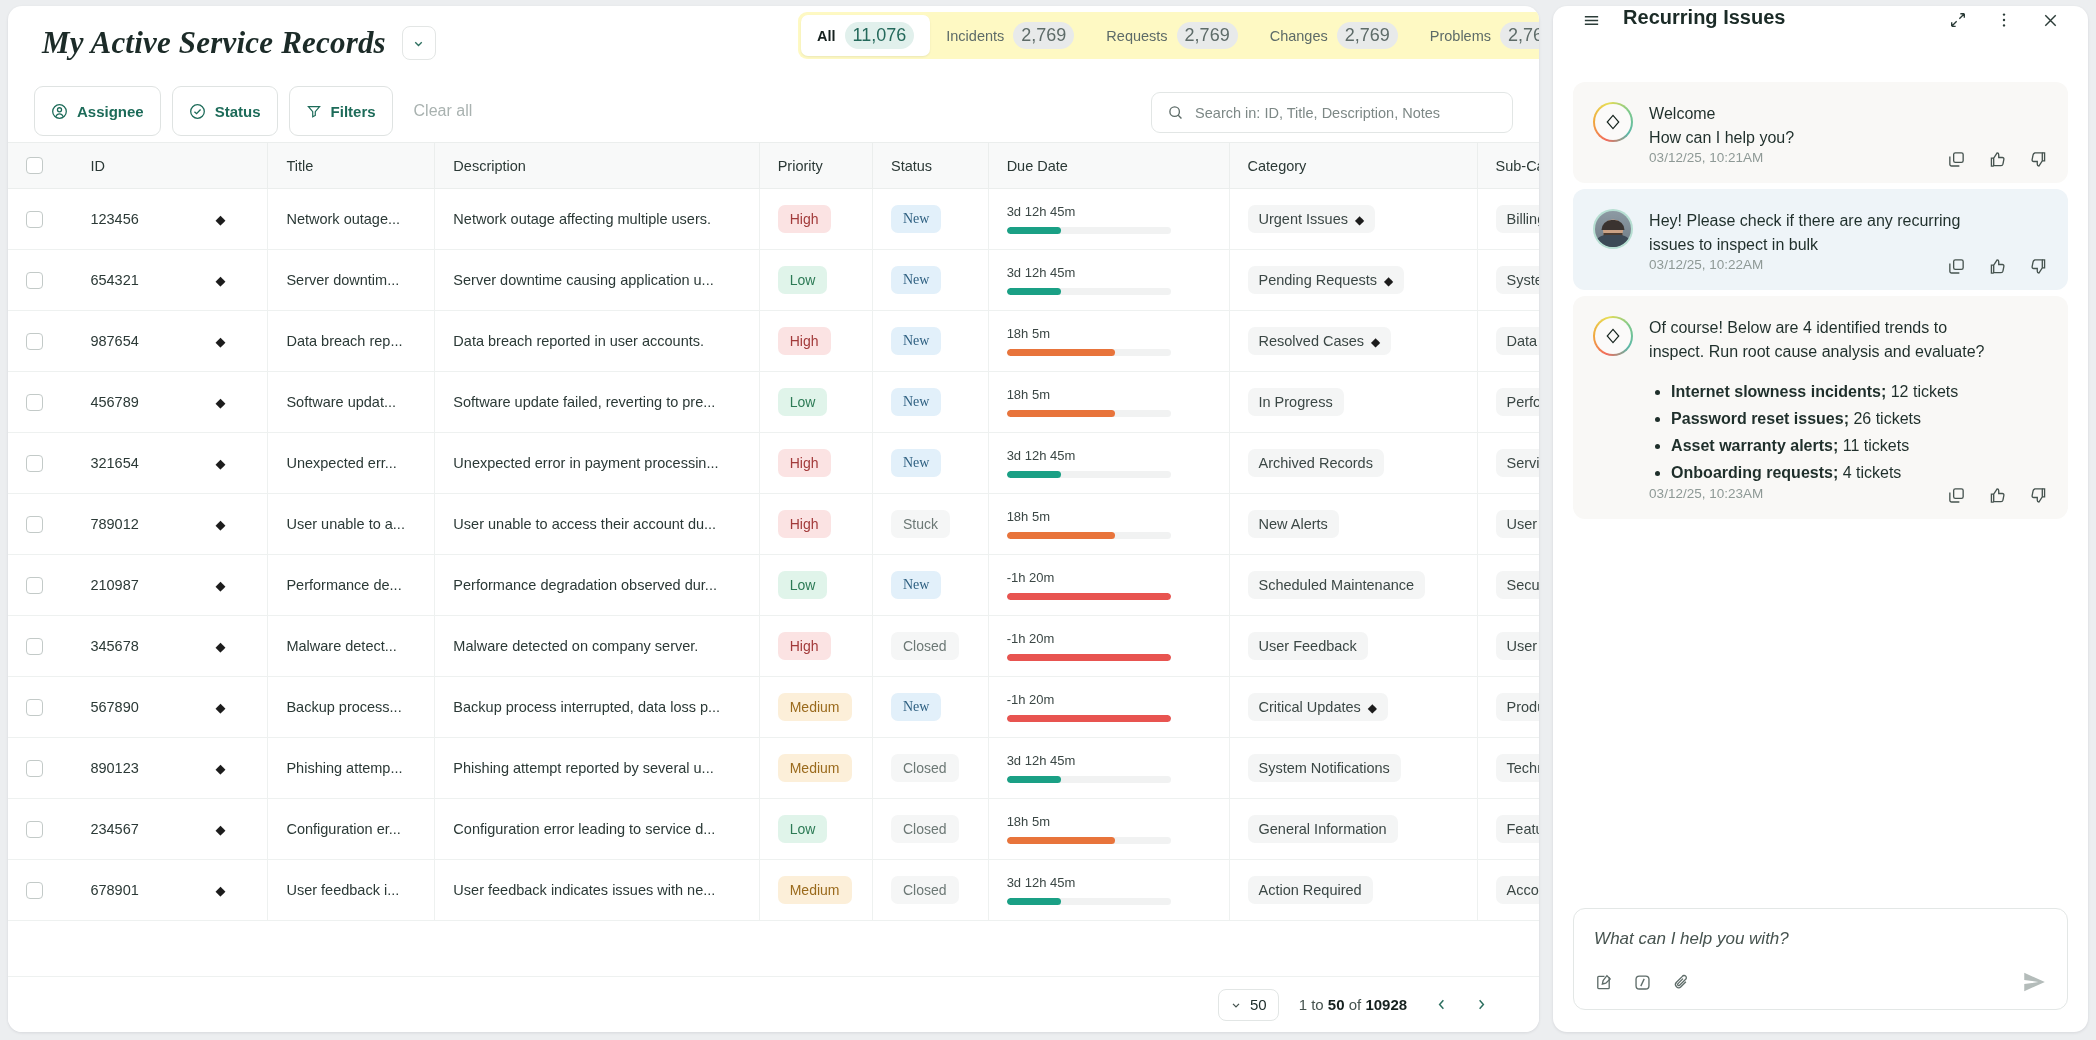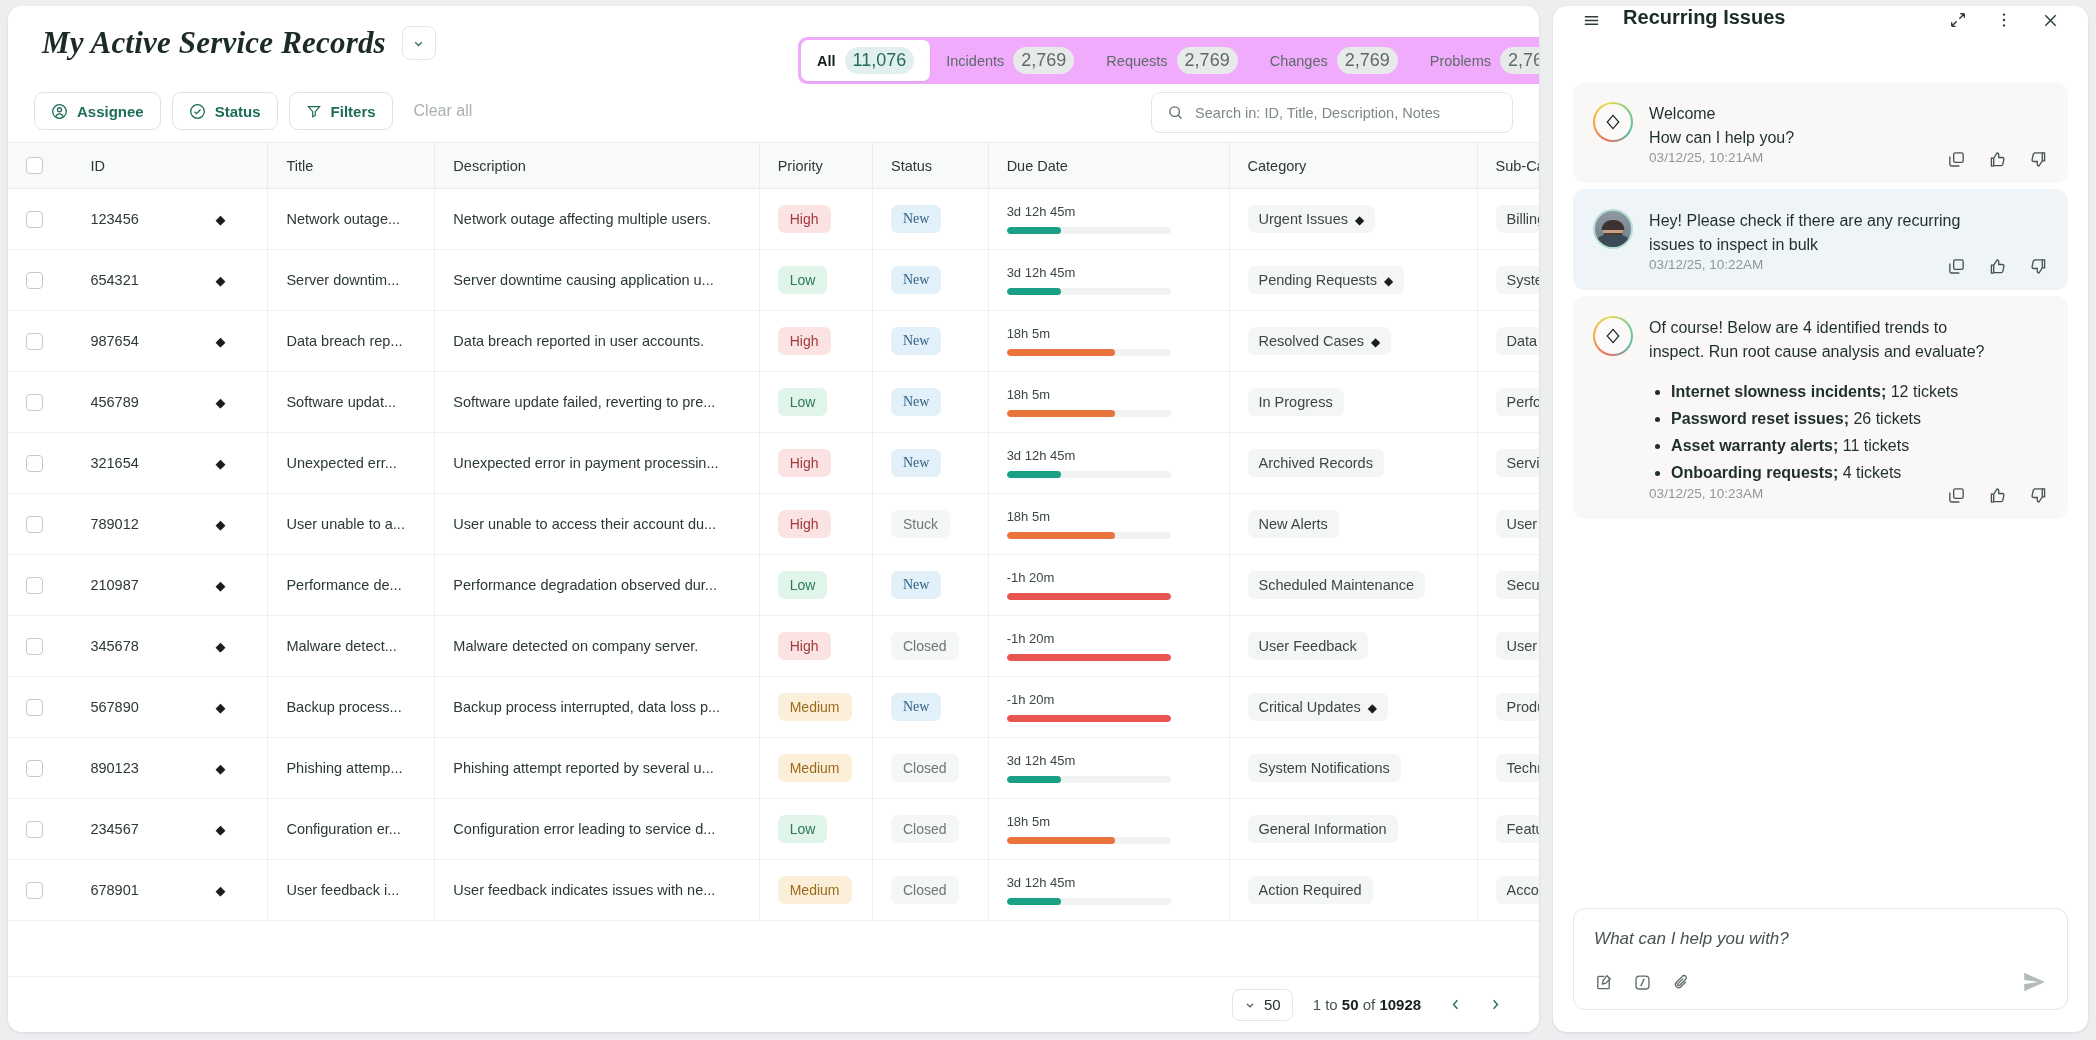--- a/index.html
+++ b/index.html
@@ -28,33 +28,33 @@
     font-family: "Liberation Serif", serif;
     font-style: italic; font-weight: 700;
     font-size: 31px; color: #1c2b28; letter-spacing: .2px;
   }
   .title-caret {
     width: 34px; height: 34px; margin-left: 16px;
     border: 1px solid #e3e6e5; border-radius: 8px; background: #fff;
     display: flex; align-items: center; justify-content: center; cursor: pointer;
   }
 
-  .tabs { position: absolute; top: 31px; left: 790px; display: flex; align-items: center;
-          background: #f0abfc; border-radius: 9px; padding: 3px; }
+  .tabs { position: absolute; top: 6px; left: 790px; display: flex; align-items: center;
+          background: #fef9c3; border-radius: 9px; padding: 3px; }
   .tab { display: flex; align-items: center; gap: 9px; padding: 7px 16px; border-radius: 7px;
          font-size: 14.5px; color: #5d6b68; cursor: pointer; white-space: nowrap; }
   .tab.active { background: #fff; color: #16211f; font-weight: 700; box-shadow: 0 1px 2px rgba(16,24,40,.08); }
   .tab .cnt { font-size: 18px; padding: 3px 8px; border-radius: 20px; background: #e8eaea; color: #5d6b68; font-weight: 400; }
   .tab.active .cnt { background: #e1f0ec; color: #24695b; }
 
   
   .filter-row { height: 62px; display: flex; align-items: center; padding: 0 26px; flex: 0 0 auto; position: relative; }
   .chip {
     display: flex; align-items: center; gap: 9px;
-    height: 38px; padding: 0 16px; margin-right: 11px;
+    height: 50px; padding: 0 16px; margin-right: 11px;
     border: 1px solid #dfe3e2; border-radius: 9px; background: #fff;
     color: #1d6b59; font-size: 15px; font-weight: 700; cursor: pointer;
   }
   .clear-all { font-size: 16px; color: #a9b2b0; padding: 0 10px; cursor: pointer; }
   .search-box {
     position: absolute; right: 26px; top: 12px;
     width: 362px; height: 41px;
     border: 1px solid #e2e6e5; border-radius: 9px; background: #fff;
     display: flex; align-items: center; gap: 11px; padding: 0 15px;
   }
@@ -98,21 +98,21 @@
   .b-stuck { background: #f5f6f6; color: #6c7875; }
   .tag { display: inline-block; padding: 6px 11px; border-radius: 7px; font-size: 14.5px;
          background: #f4f5f5; color: #3b4745; }
   .tag .d { margin-left: 7px; font-size: 12px; color: #1c1c1c; }
   .due .t { font-size: 13px; color: #3b4745; margin-bottom: 8px; }
   .bar { width: 164px; height: 7px; border-radius: 6px; background: #f1f2f2; overflow: hidden; }
   .bar i { display: block; height: 100%; border-radius: 6px; }
 
   
   .foot { height: 56px; flex: 0 0 auto; display: flex; align-items: center; justify-content: flex-end;
-          padding-right: 30px; gap: 20px; border-top: 1px solid #eef1f0; background: #fff; }
+          padding-right: 44px; gap: 20px; border-top: 1px solid #eef1f0; background: #fff; }
   .pg-size { display: flex; align-items: center; gap: 8px; height: 32px; padding: 0 11px;
              border: 1px solid #e2e6e5; border-radius: 8px; font-size: 15px; color: #20302d; cursor: pointer; }
   .pg-info { font-size: 15px; color: #46534f; }
   .pg-info b { color: #16211f; }
   .pg-nav { display: flex; gap: 12px; }
   .pg-btn { width: 28px; height: 28px; display: flex; align-items: center; justify-content: center; cursor: pointer; }
 
   
   .chat-panel {
     width: 538px; height: 1026px; background: #fff; border-radius: 14px;

